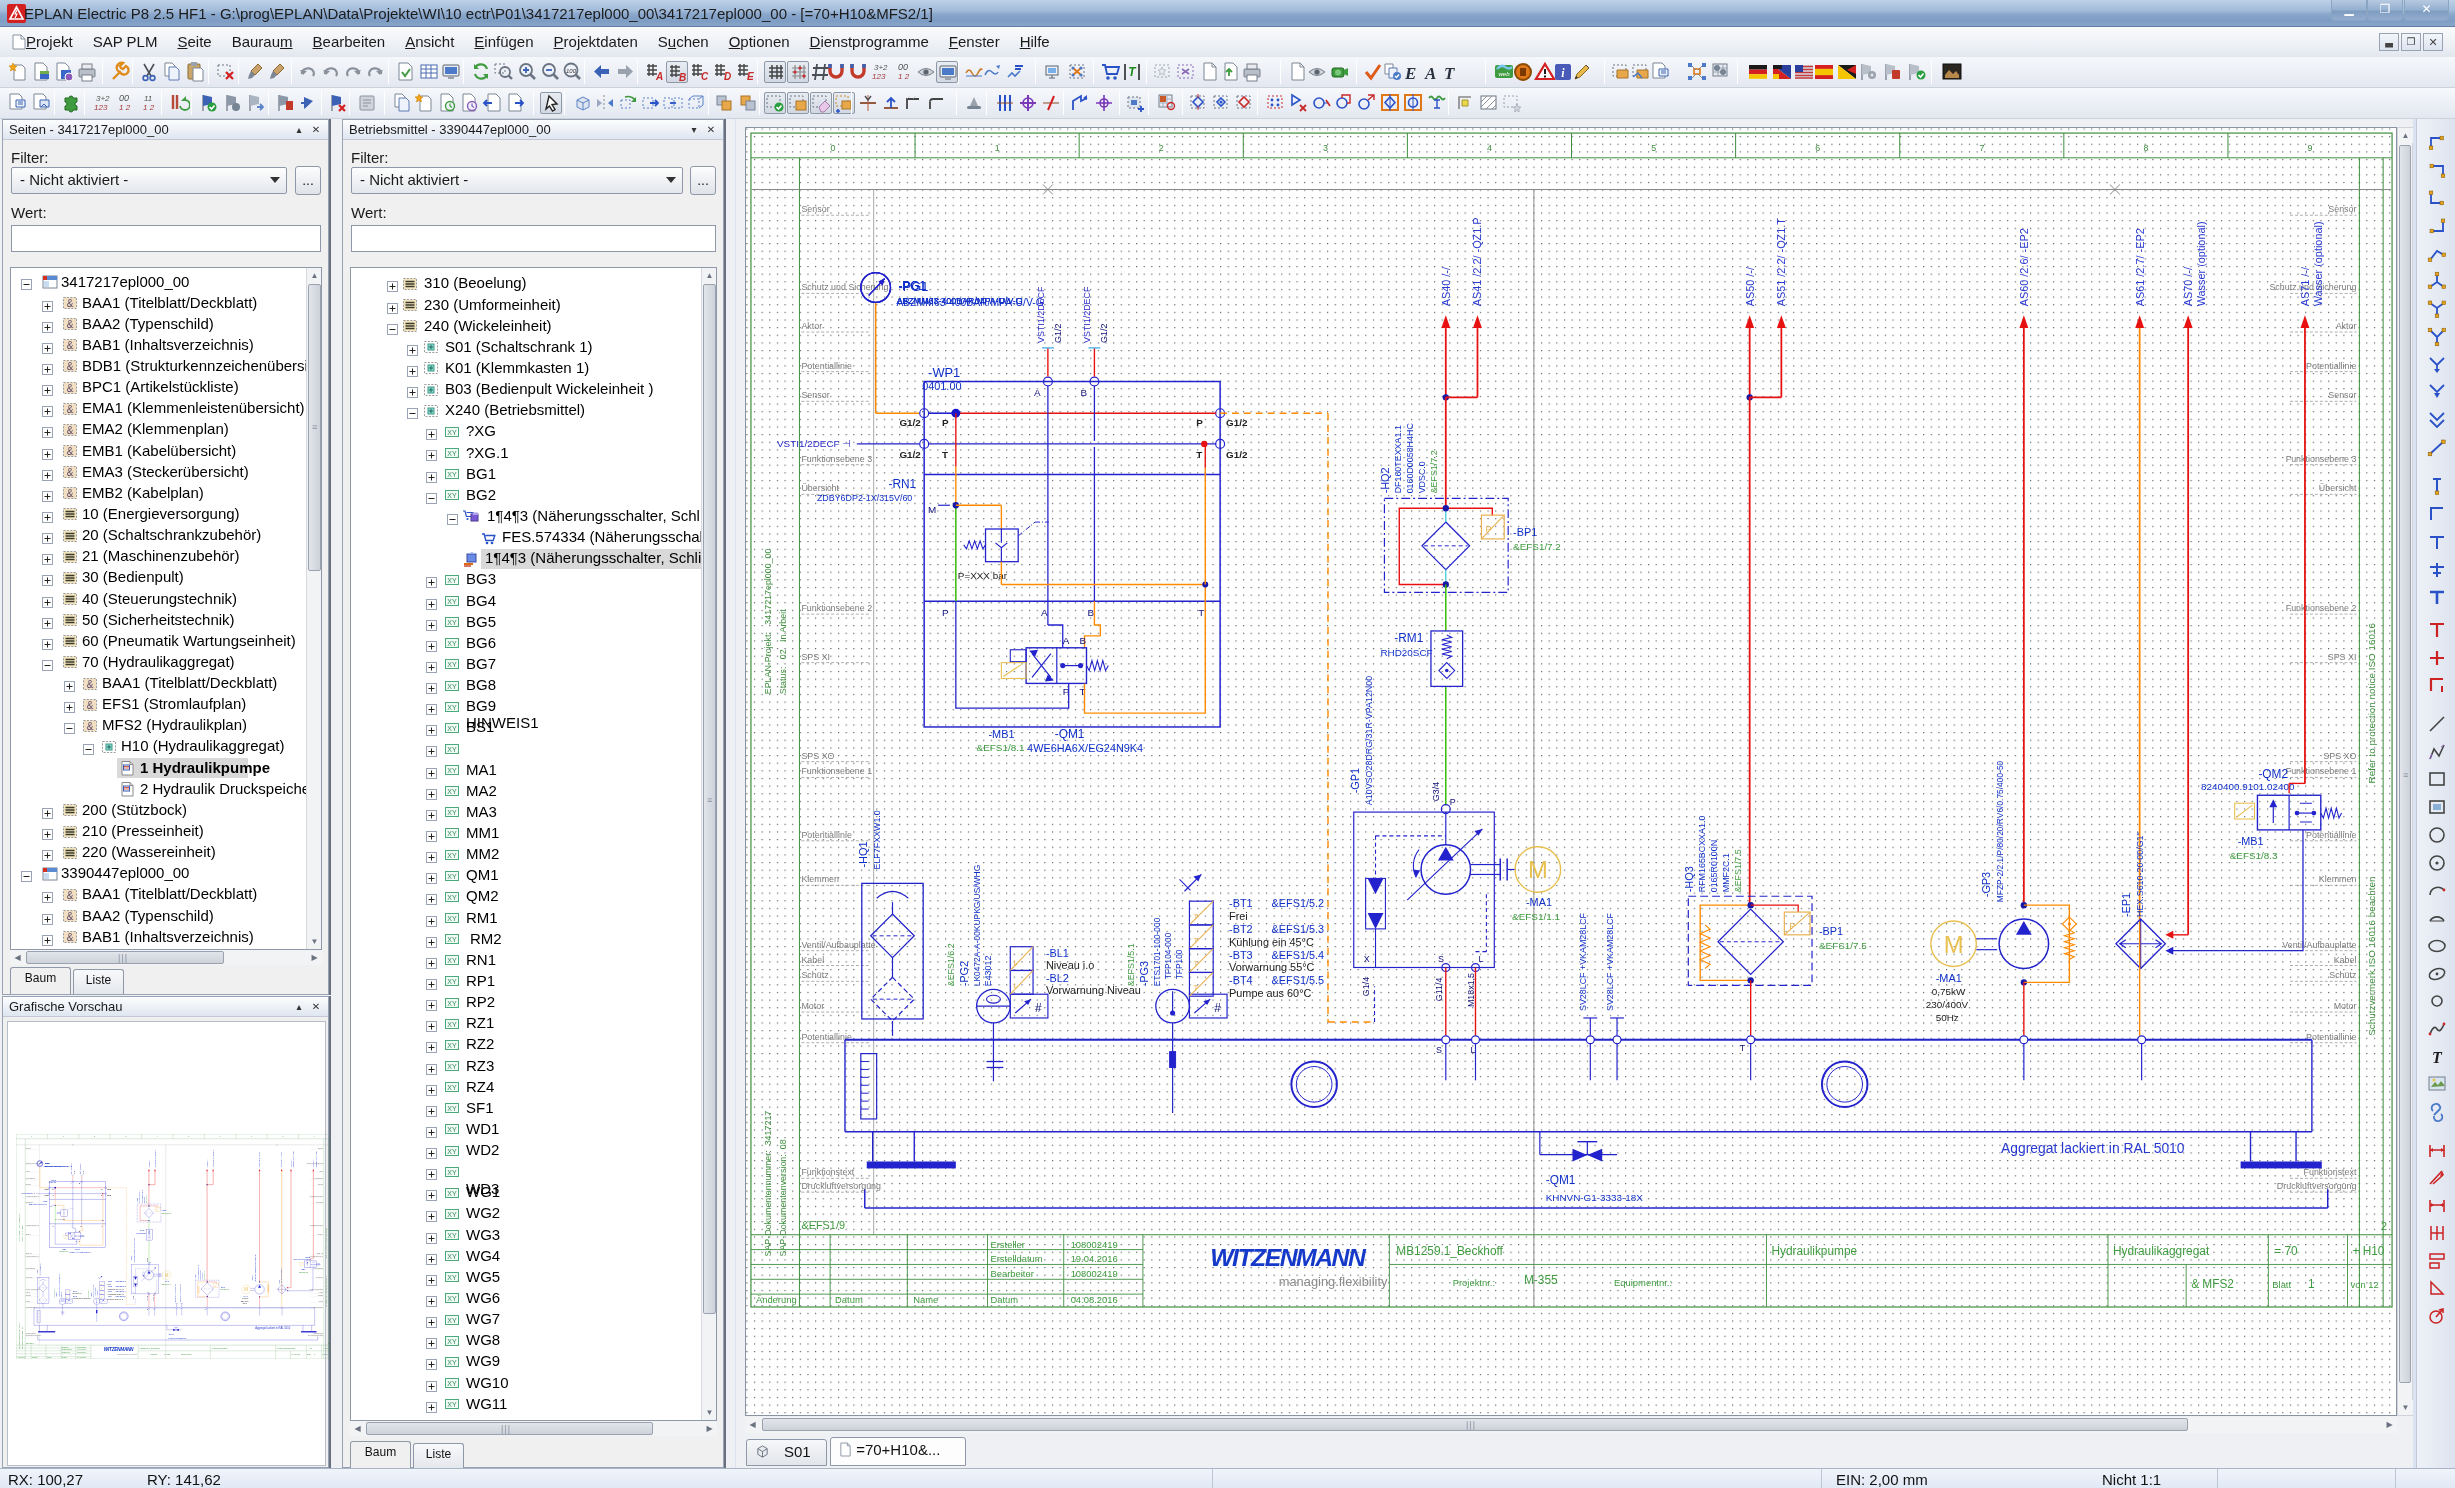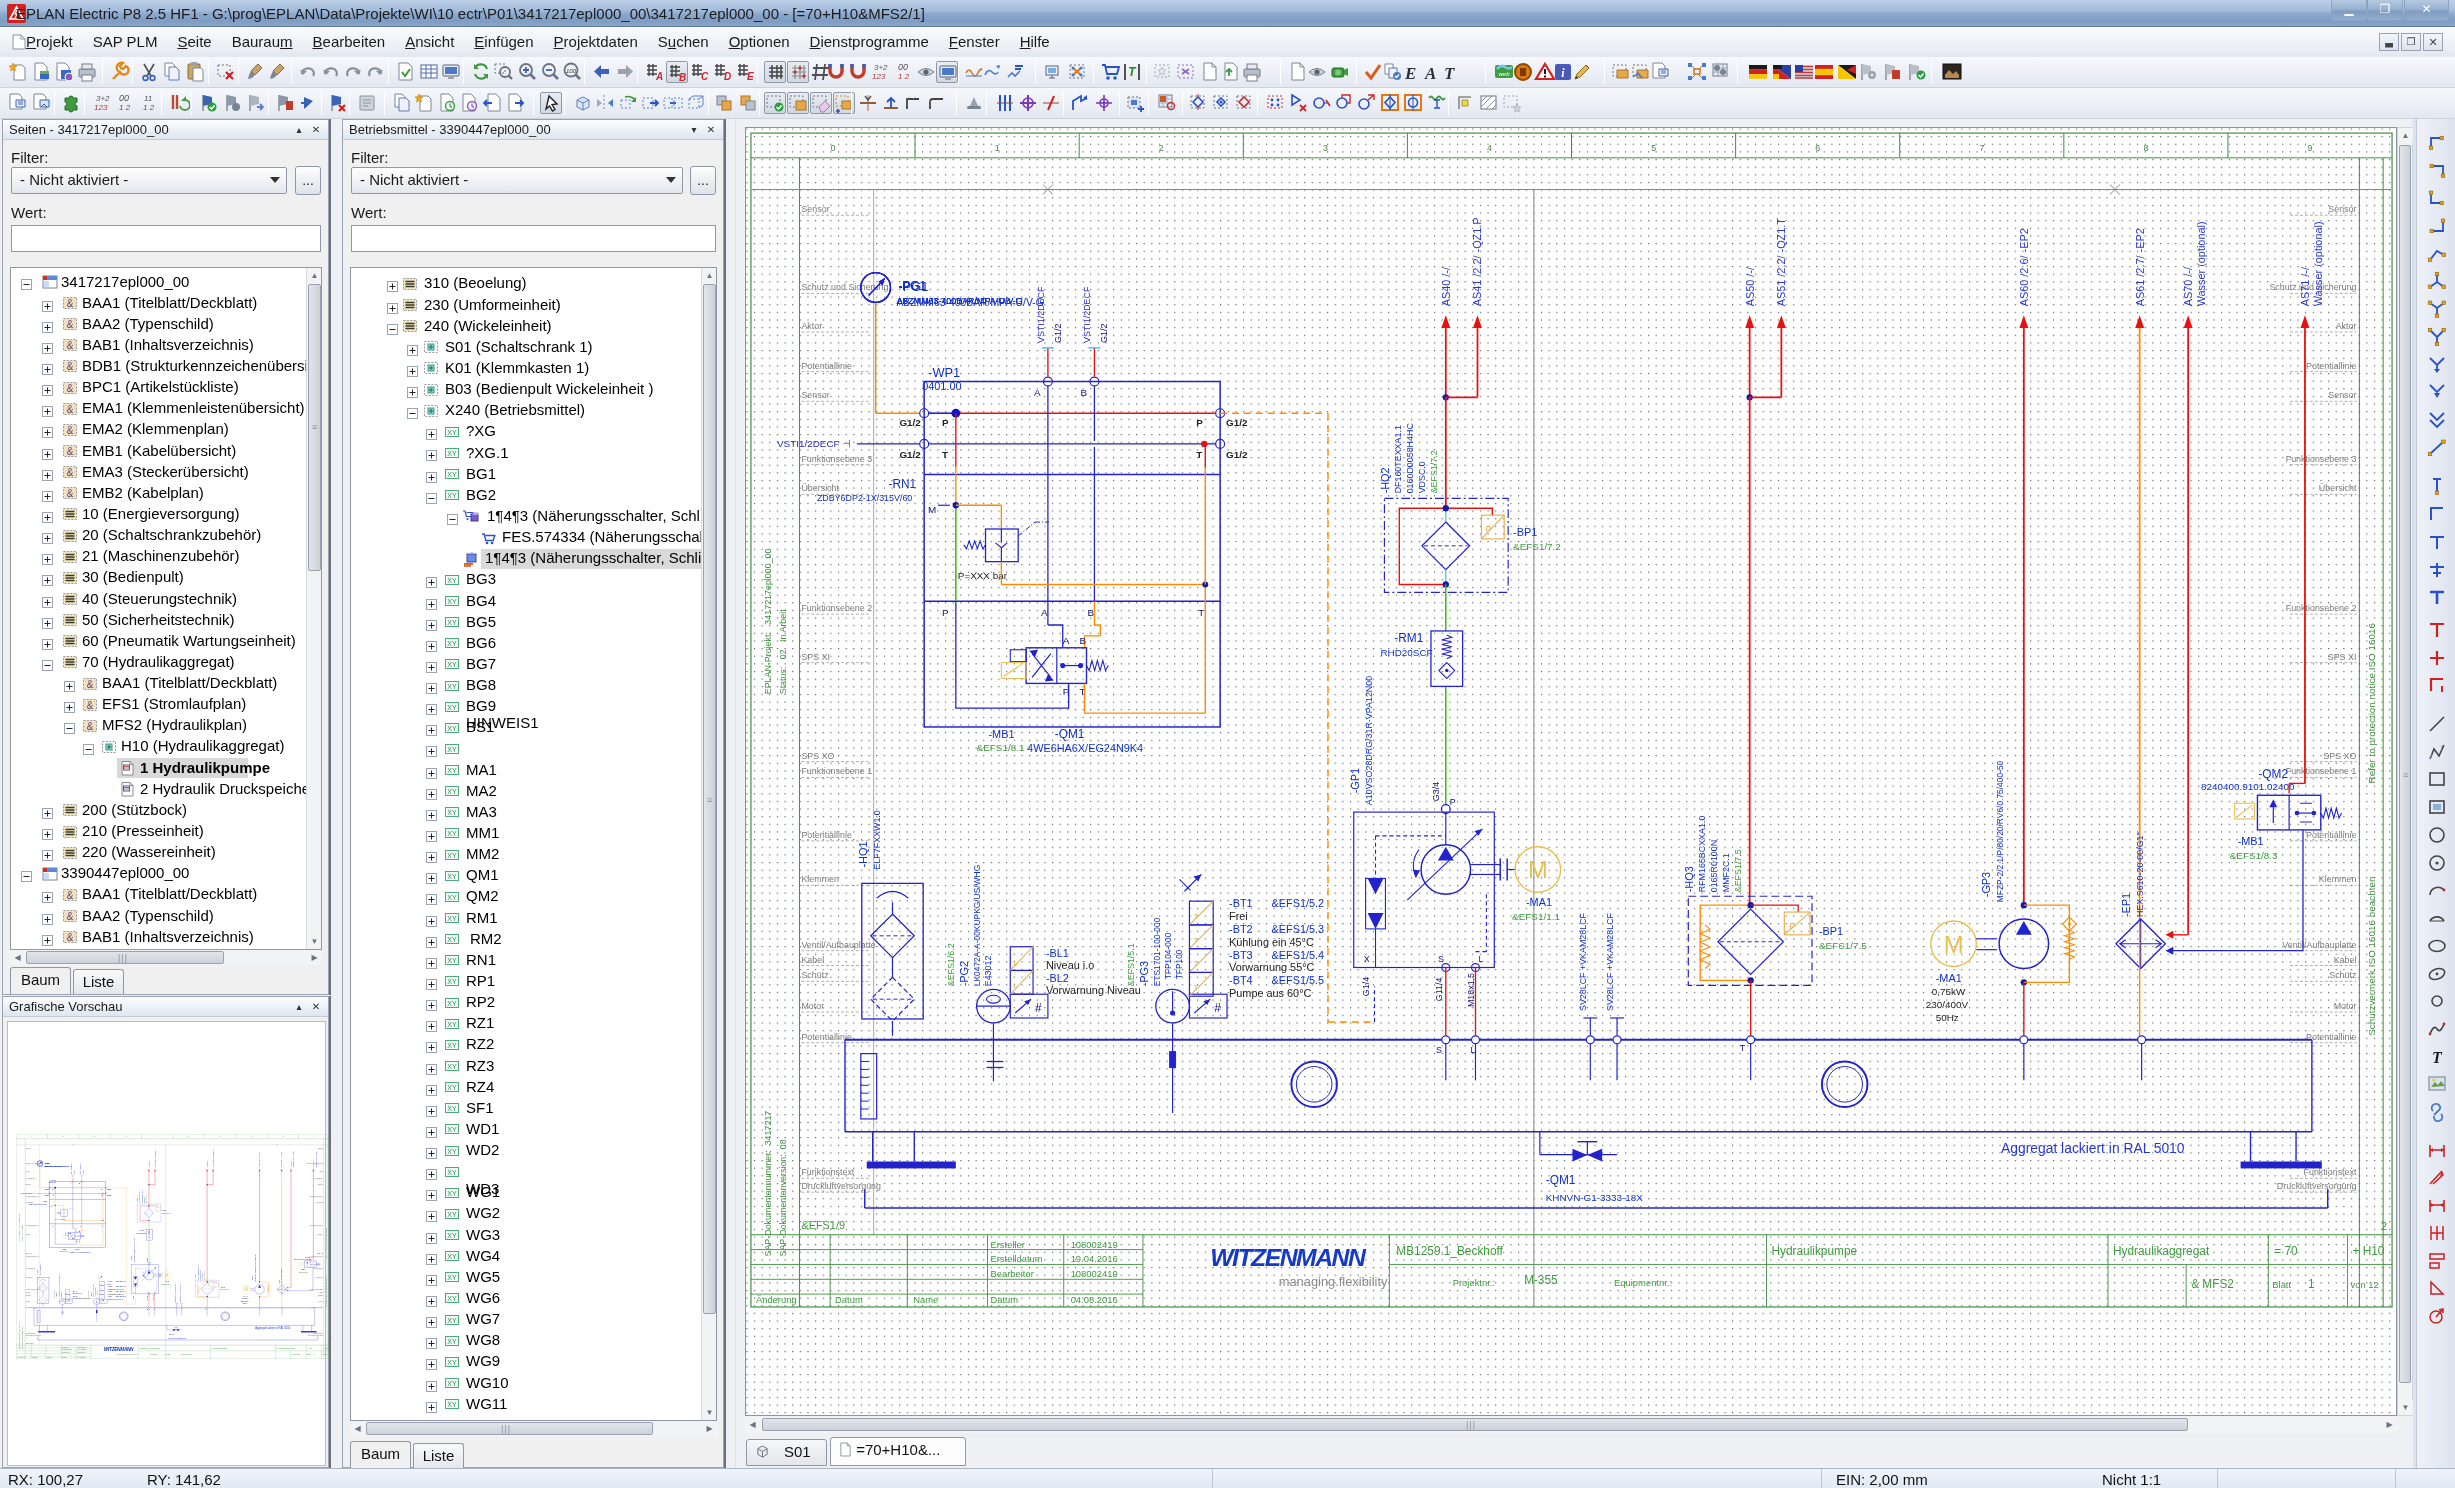--- a/index.html
+++ b/index.html
@@ -1,19 +1,19 @@
 <!DOCTYPE html>
 <html><head><meta charset="utf-8">
 <style>
 *{margin:0;padding:0;box-sizing:border-box}
 html,body{width:2455px;height:1489px;overflow:hidden}
 body{font-family:"Liberation Sans",sans-serif;background:#dbe3f2;position:relative}
 .abs{position:absolute}
 #titlebar{left:0;top:0;width:2455px;height:27px;background:linear-gradient(180deg,#bdd0e7 0%,#a3bcda 40%,#8aa7cc 55%,#7e9dc4 80%,#8aa5c8 100%);border-bottom:1px solid #5f7da3}
-#titlebar .ttext{position:absolute;left:16px;top:5px;font-size:15px;color:#1c1c1c;white-space:nowrap}
+#titlebar .ttext{position:absolute;left:24px;top:5px;font-size:15px;color:#1c1c1c;white-space:nowrap}
 .winbtn{position:absolute;top:0;height:21px;border:1px solid #8ba4c2;border-top:none;border-radius:0 0 4px 4px;background:linear-gradient(180deg,#b6c9e0,#93afd0 50%,#7f9cc0 55%,#92add0);color:#fff;text-align:center;font-size:12px;line-height:19px}
 #menubar{left:0;top:27px;width:2455px;height:31px;background:linear-gradient(180deg,#fafbfc,#ebeef4 70%,#e2e6ee);border-bottom:1px solid #c5cbd6}
 #menubar span.mi{display:inline-block;margin:0;padding:6px 10px 0 10px;font-size:15px;color:#1a1a1a}
 #menubar u{text-decoration:underline}
 .tbar{left:0;width:2455px;background:linear-gradient(180deg,#f6f8fb,#e3e7f0);border-bottom:1px solid #cdd3dd}
 #tb1{top:57px;height:31px}
 #tb2{top:88px;height:31px}
 .ic{position:absolute;top:4px;width:22px;height:22px}
 .ic svg{width:22px;height:22px}
 .sep{position:absolute;top:3px;width:1px;height:24px;background:#b4bac6;border-right:1px solid #fff}
@@ -31,21 +31,21 @@
 .btn3{position:absolute;width:26px;height:29px;background:linear-gradient(180deg,#fdfdfd,#dfe2e8);border:1px solid #8e98a8;border-radius:3px;font-size:14px;text-align:center;line-height:26px;color:#222}
 .field{position:absolute;height:27px;background:#fff;border:1px solid #8e98a8}
 .treebox{position:absolute;background:#fff;border:1px solid #8e98a8;overflow:hidden}
 .ttxt{font-size:15px;color:#000;white-space:nowrap}
 .tsel{height:20px;background:#d9d9d9}
 .vscroll{position:absolute;width:15px;background:#f2f3f5;border-left:1px solid #d8dade}
 .hscroll{position:absolute;height:15px;background:#f2f3f5}
 .sthumb{position:absolute;background:linear-gradient(90deg,#e2e5ea,#cdd2da);border:1px solid #9aa2b0;border-radius:2px}
 .sthumbh{position:absolute;background:linear-gradient(180deg,#e2e5ea,#cdd2da);border:1px solid #9aa2b0;border-radius:2px}
 .sarrow{position:absolute;width:15px;height:15px;background:#f2f3f5;color:#6a7280;font-size:8px;text-align:center;line-height:15px}
-.tab{position:absolute;height:25px;border:1px solid #8e98a8;border-bottom:none;border-radius:3px 3px 0 0;font-size:15px;text-align:center;padding-top:3px;background:linear-gradient(#f8f9fb,#e4e7ec);color:#111}
+.tab{position:absolute;height:25px;border:1px solid #8e98a8;border-bottom:none;border-radius:3px 3px 0 0;font-size:12px;text-align:center;padding-top:3px;background:linear-gradient(#f8f9fb,#e4e7ec);color:#111}
 .tab.on{background:#f0f0f0;height:27px;font-weight:normal}
 .grip{color:#8a93a2;font-size:9px;letter-spacing:1px}
 
 #drawwrap{left:736px;top:119px;width:1677px;height:1349px;background:#eef0f4}
 #canvas{position:absolute;left:9px;top:8px;width:1652px;height:1289px;background:#fff;border:1px solid #8a93a2;overflow:hidden}
 #dvscroll{position:absolute;left:1661px;top:8px;width:16px;height:1289px;background:#f2f3f5;border:1px solid #d0d4da}
 #dhscroll{position:absolute;left:9px;top:1298px;width:1652px;height:16px;background:#f2f3f5}
 .sheettab{position:absolute;height:27px;border:1px solid #8e98a8;border-radius:3px 3px 0 0;font-size:15px;padding:3px 10px 0 8px;background:linear-gradient(#f6f7f9,#e2e5ea);color:#111}
 #rtools{left:2416px;top:119px;width:40px;height:1349px;background:linear-gradient(90deg,#eef1f7,#dde3ef);border-left:1px solid #c2c8d4}
 .ric{position:absolute;left:9px;width:22px;height:22px}

